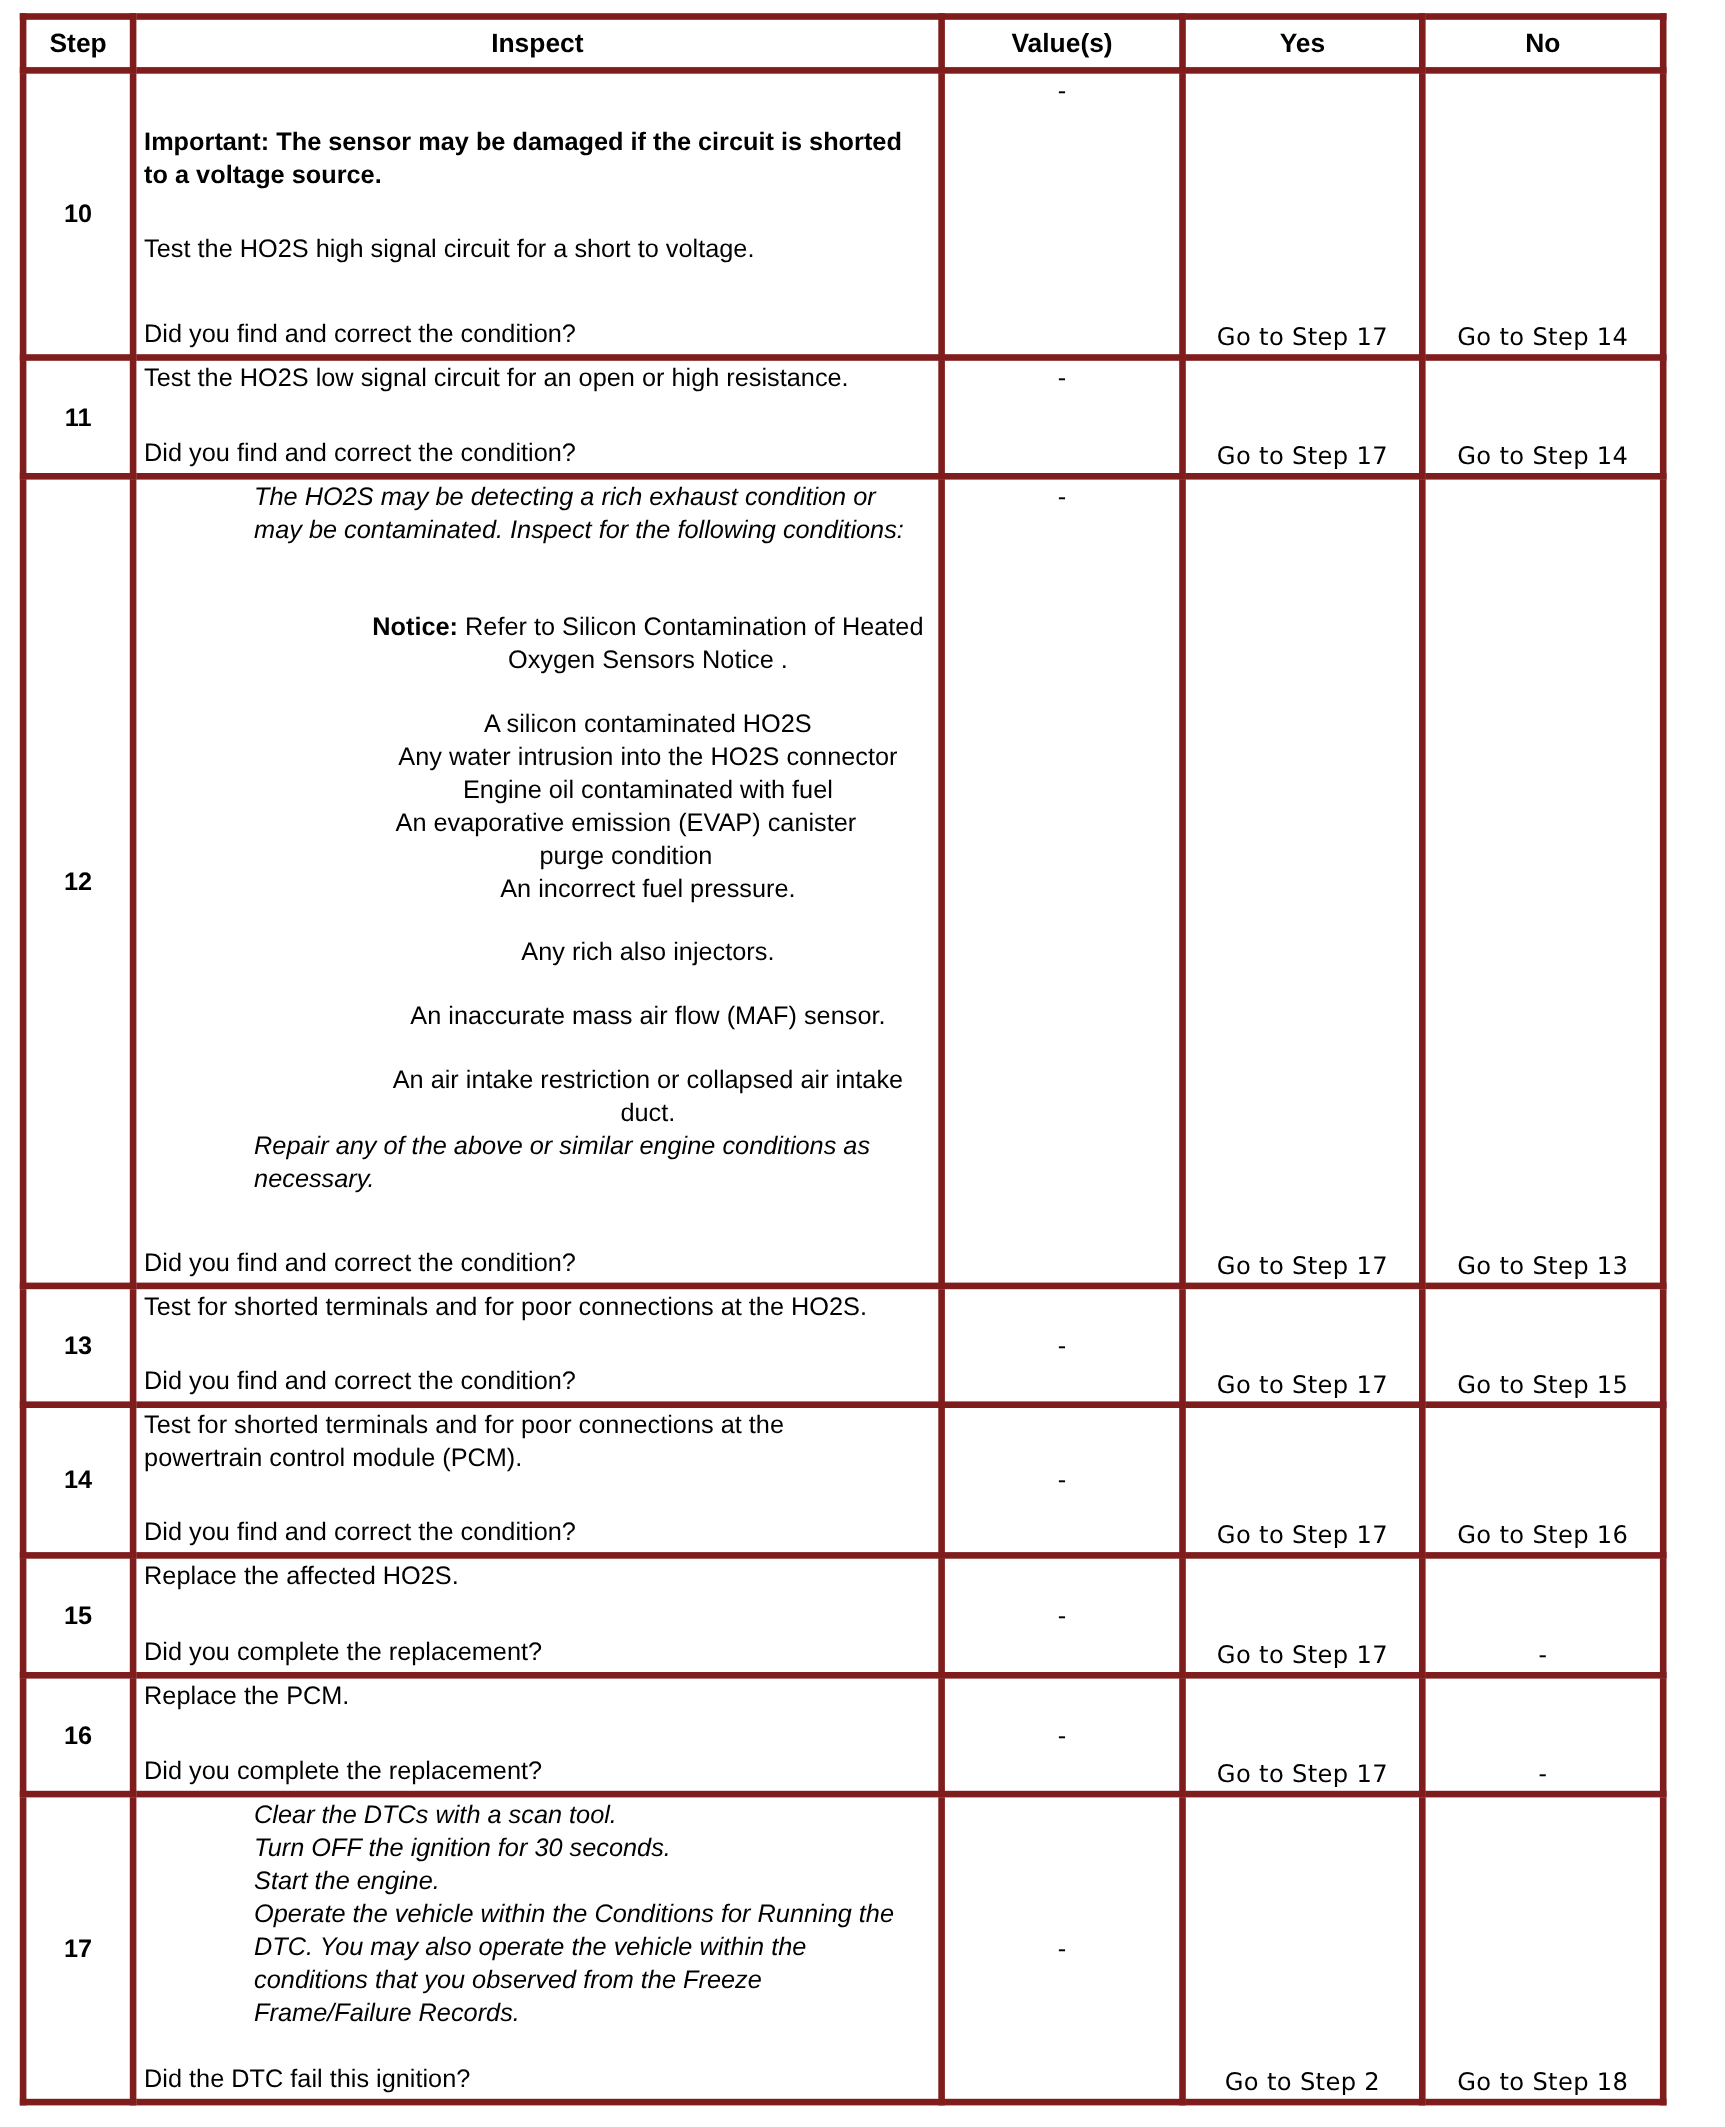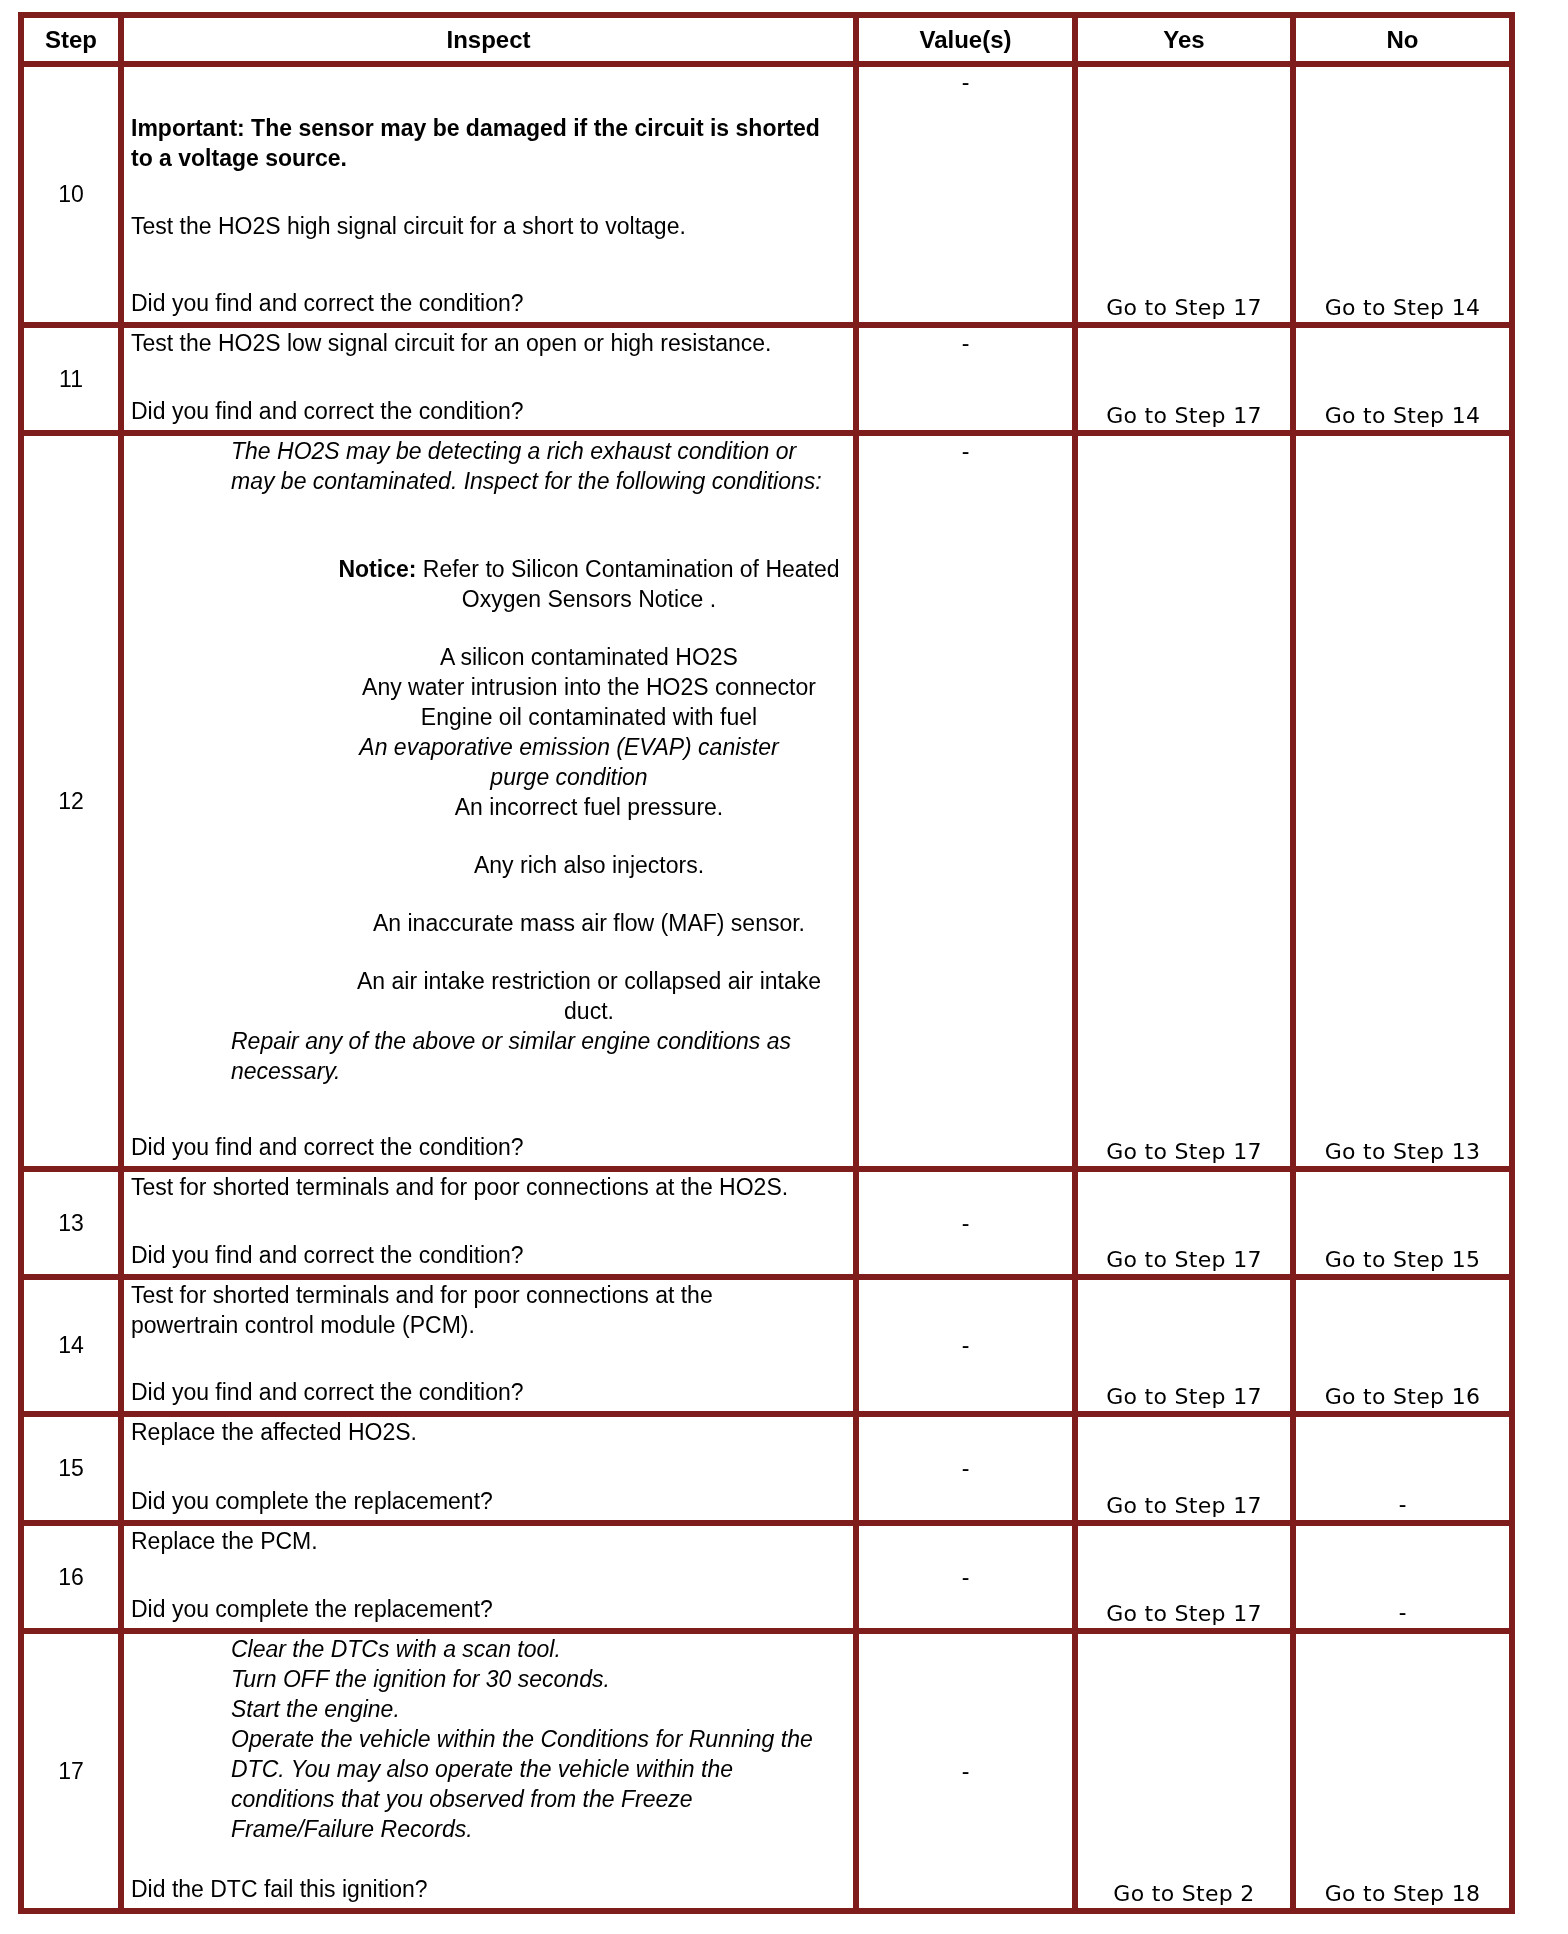--- a/index.html
+++ b/index.html
@@ -4,21 +4,21 @@
 <style>
   html, body { margin: 0; padding: 0; background: #ffffff; }
   body { width: 1568px; height: 1934px; position: relative; overflow: hidden;
          font-family: "Liberation Sans", sans-serif; color: #000; }
   table.diag { position: absolute; left: 18px; top: 12px; width: 1491px;
                border-collapse: collapse; table-layout: fixed; }
   table.diag td, table.diag th { border: 6px solid #7f1d1d; vertical-align: top; padding: 0; }
   th { font-weight: bold; font-size: 24px; height: 43px; text-align: center; vertical-align: middle !important; }
   col.c-step { width: 100px; } col.c-action { width: 735px; } col.c-val { width: 219px; }
   col.c-yes { width: 218px; } col.c-no { width: 219px; }
-  .step { text-align: center; vertical-align: middle !important; font-size: 23px; }
+  .step { text-align: center; vertical-align: middle !important; font-size: 23px; font-weight: bold; }
   .action { font-size: 23px; line-height: 30px; position: relative; }
   .valcell { text-align: center; font-size: 23px; position: relative; }
   .yes, .no { text-align: center; vertical-align: bottom !important; font-size: 23px; padding-bottom: 2px !important; }
   .go { font-family: "DejaVu Sans", sans-serif; font-size: 22px; letter-spacing: 0.3px; }
   .pad { padding-left: 7px !important; padding-right: 6px !important; }
   .bold { font-weight: bold; }
   .ind1 { padding-left: 100px; font-style: italic; }
   .ind2 { padding-left: 200px; text-align: center; }
   .q { position: absolute; left: 7px; bottom: 4px; }
   .gap { height: 28px; }
@@ -81,21 +81,21 @@
         <div class="gap2" style="height:58px;"></div>
         <div class="ind2">
           <span class="bold">Notice:</span>
           <span>Refer to Silicon Contamination of Heated Oxygen Sensors Notice .</span>
         </div>
         <div class="gap"></div>
         <div class="ind2">
           <div>A silicon contaminated HO2S</div>
           <div>Any water intrusion into the HO2S connector</div>
           <div>Engine oil contaminated with fuel</div>
-          <div style="padding-right:40px;font-style:italic;">An evaporative emission (EVAP) canister purge condition</div>
+          <div style="padding-right:40px;">An evaporative emission (EVAP) canister purge condition</div>
           <div>An incorrect fuel pressure.</div>
           <div class="gap"></div>
           <div>Any rich also injectors.</div>
           <div class="gap"></div>
           <div>An inaccurate mass air flow (MAF) sensor.</div>
           <div class="gap"></div>
           <div>An air intake restriction or collapsed air intake duct.</div>
         </div>
         <div class="ind1">Repair any of the above or similar engine conditions as necessary.</div>
         <div class="q">Did you find and correct the condition?</div>

